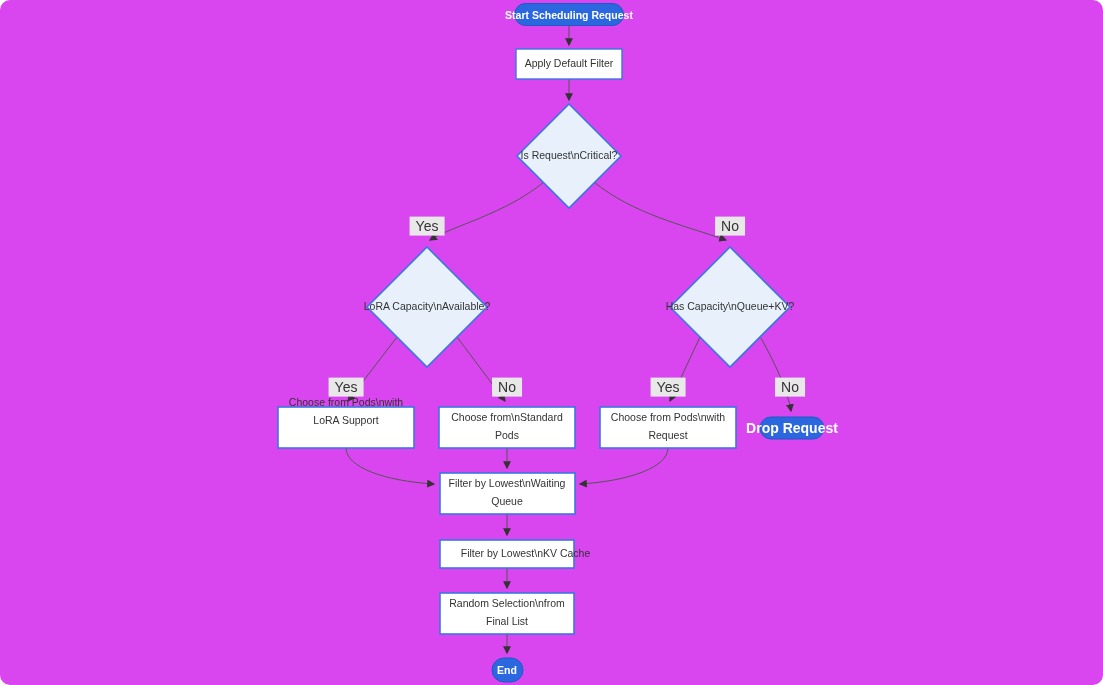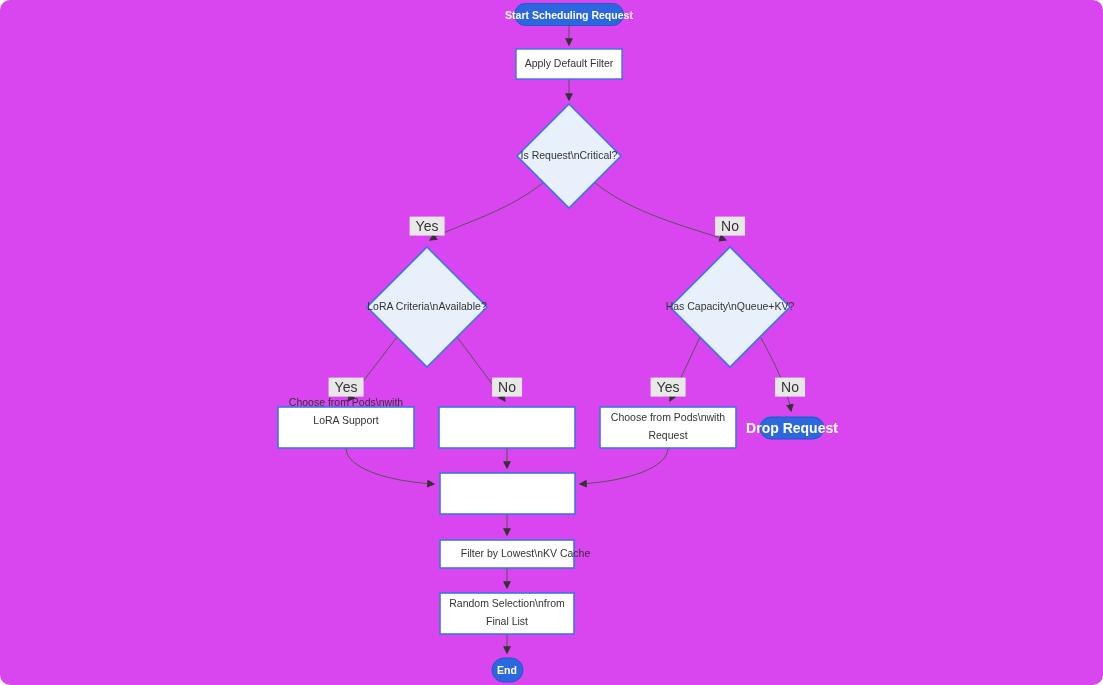--- a/index.html
+++ b/index.html
@@ -88,31 +88,33 @@
       <rect x="492" y="658" width="31" height="24" rx="12" fill="#2b68e0" stroke="#2257c4"></rect>
     </g>
   </svg>
 
   <div class="node-label pill-label" style="left:569px; top:15px;">Start Scheduling Request</div>
 
   <div class="node-label nowrap" style="left:569px; top:64px;">Apply Default Filter</div>
 
   <div class="node-label nowrap" style="left:569px; top:156px;text-align:center;">Is Request\nCritical?</div>
 
-  <div class="node-label nowrap" style="left:427px; top:307px;">LoRA Criteria\nAvailable?</div>
+  <div class="node-label nowrap" style="left:427px; top:307px;">LoRA Capacity\nAvailable?</div>
 
   <div class="node-label nowrap" style="left:730px; top:307px;">Has Capacity\nQueue+KV?</div>
 
   <div class="node-label" style="left:346px; top:412px; width:126px;">Choose from Pods\nwith LoRA Support</div>
 
+  <div class="node-label" style="left:507px; top:427px; width:112px;">Choose from\nStandard Pods</div>
 
   <div class="node-label" style="left:668px; top:427px; width:126px;">Choose from Pods\nwith Request</div>
 
   <div class="node-label pill-label" style="left:792px; top:428px; font-size:14px;">Drop Request</div>
 
+  <div class="node-label" style="left:507px; top:493px; width:132px;">Filter by Lowest\nWaiting Queue</div>
 
   <div class="node-label nowrap" style="left:507px; top:554px;padding-left:37px;">Filter by Lowest\nKV Cache</div>
 
   <div class="node-label" style="left:507px; top:613px; width:126px;">Random Selection\nfrom Final List</div>
 
   <div class="node-label pill-label" style="left:507px; top:670px;">End</div>
 
   <div class="edge-label" style="left:427px; top:226px;">Yes</div>
   <div class="edge-label" style="left:730px; top:226px;">No</div>
   <div class="edge-label" style="left:346px; top:387px;">Yes</div>

